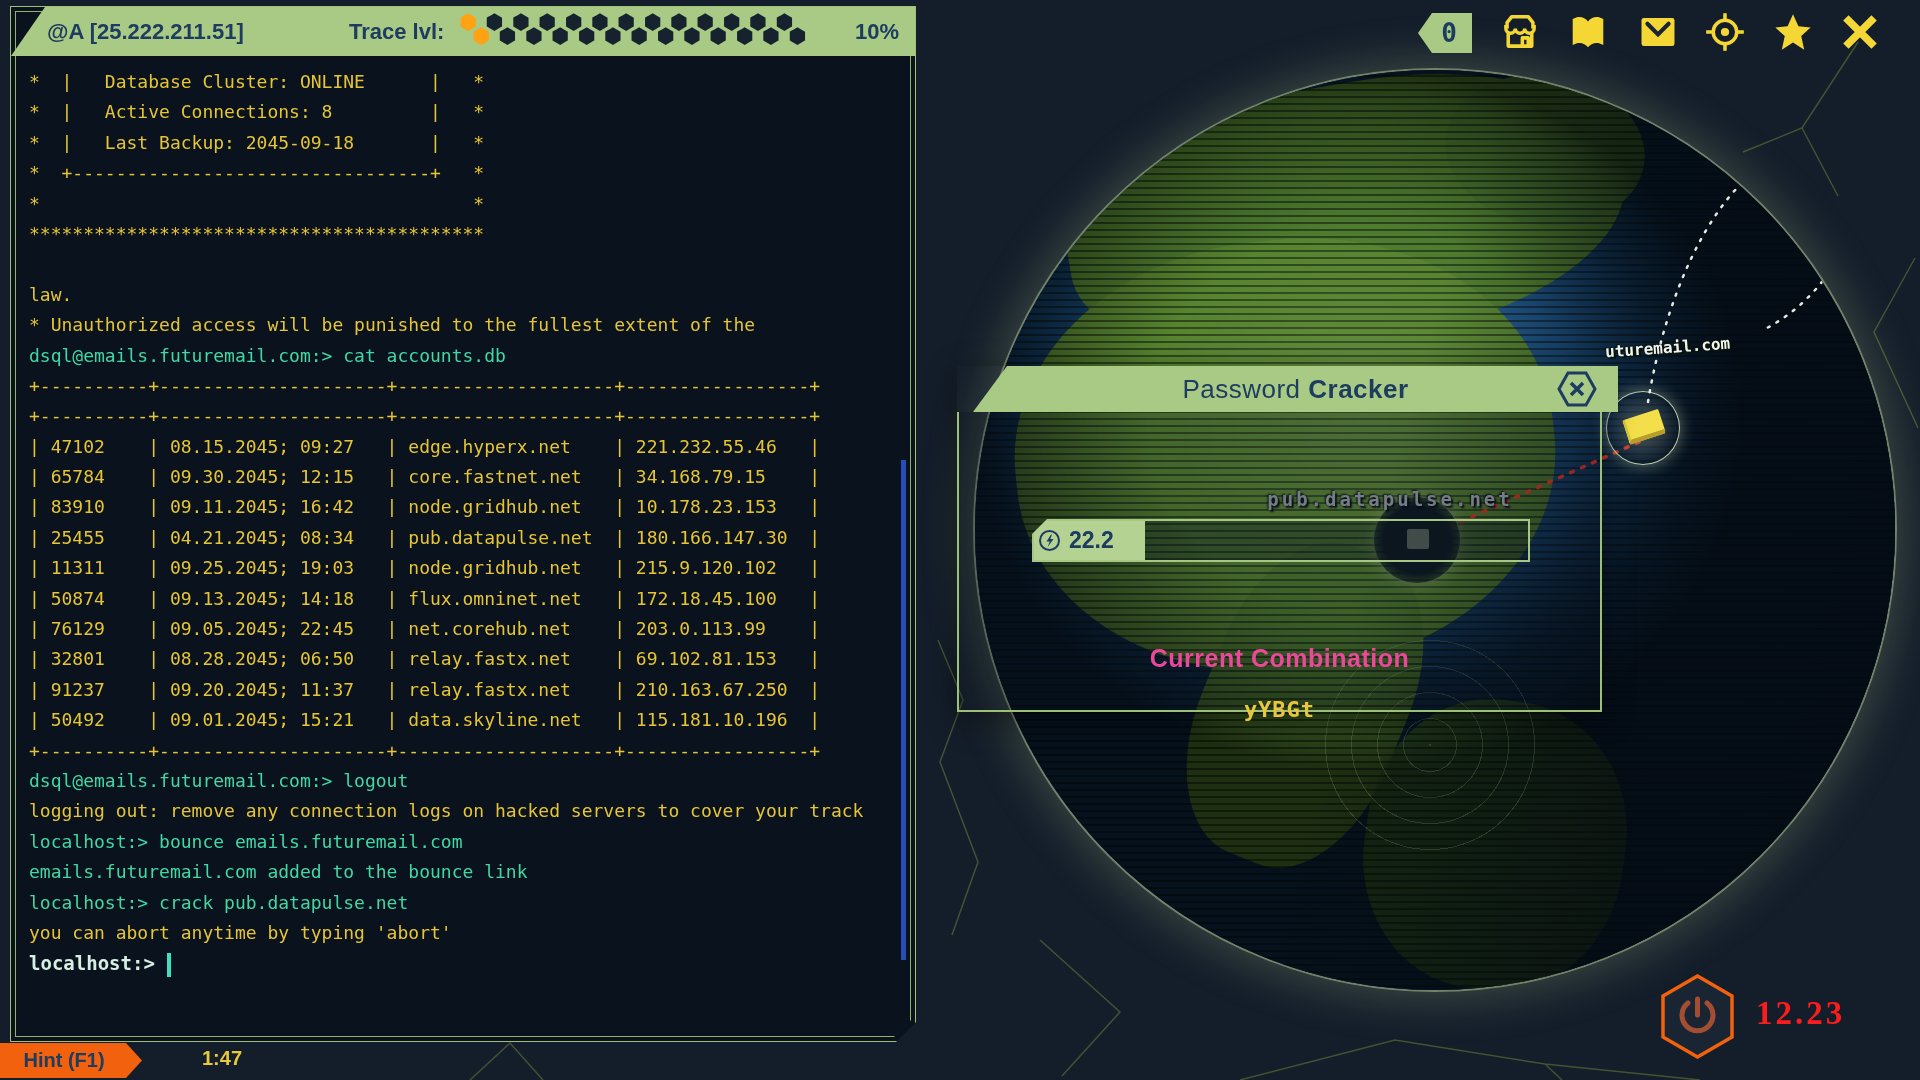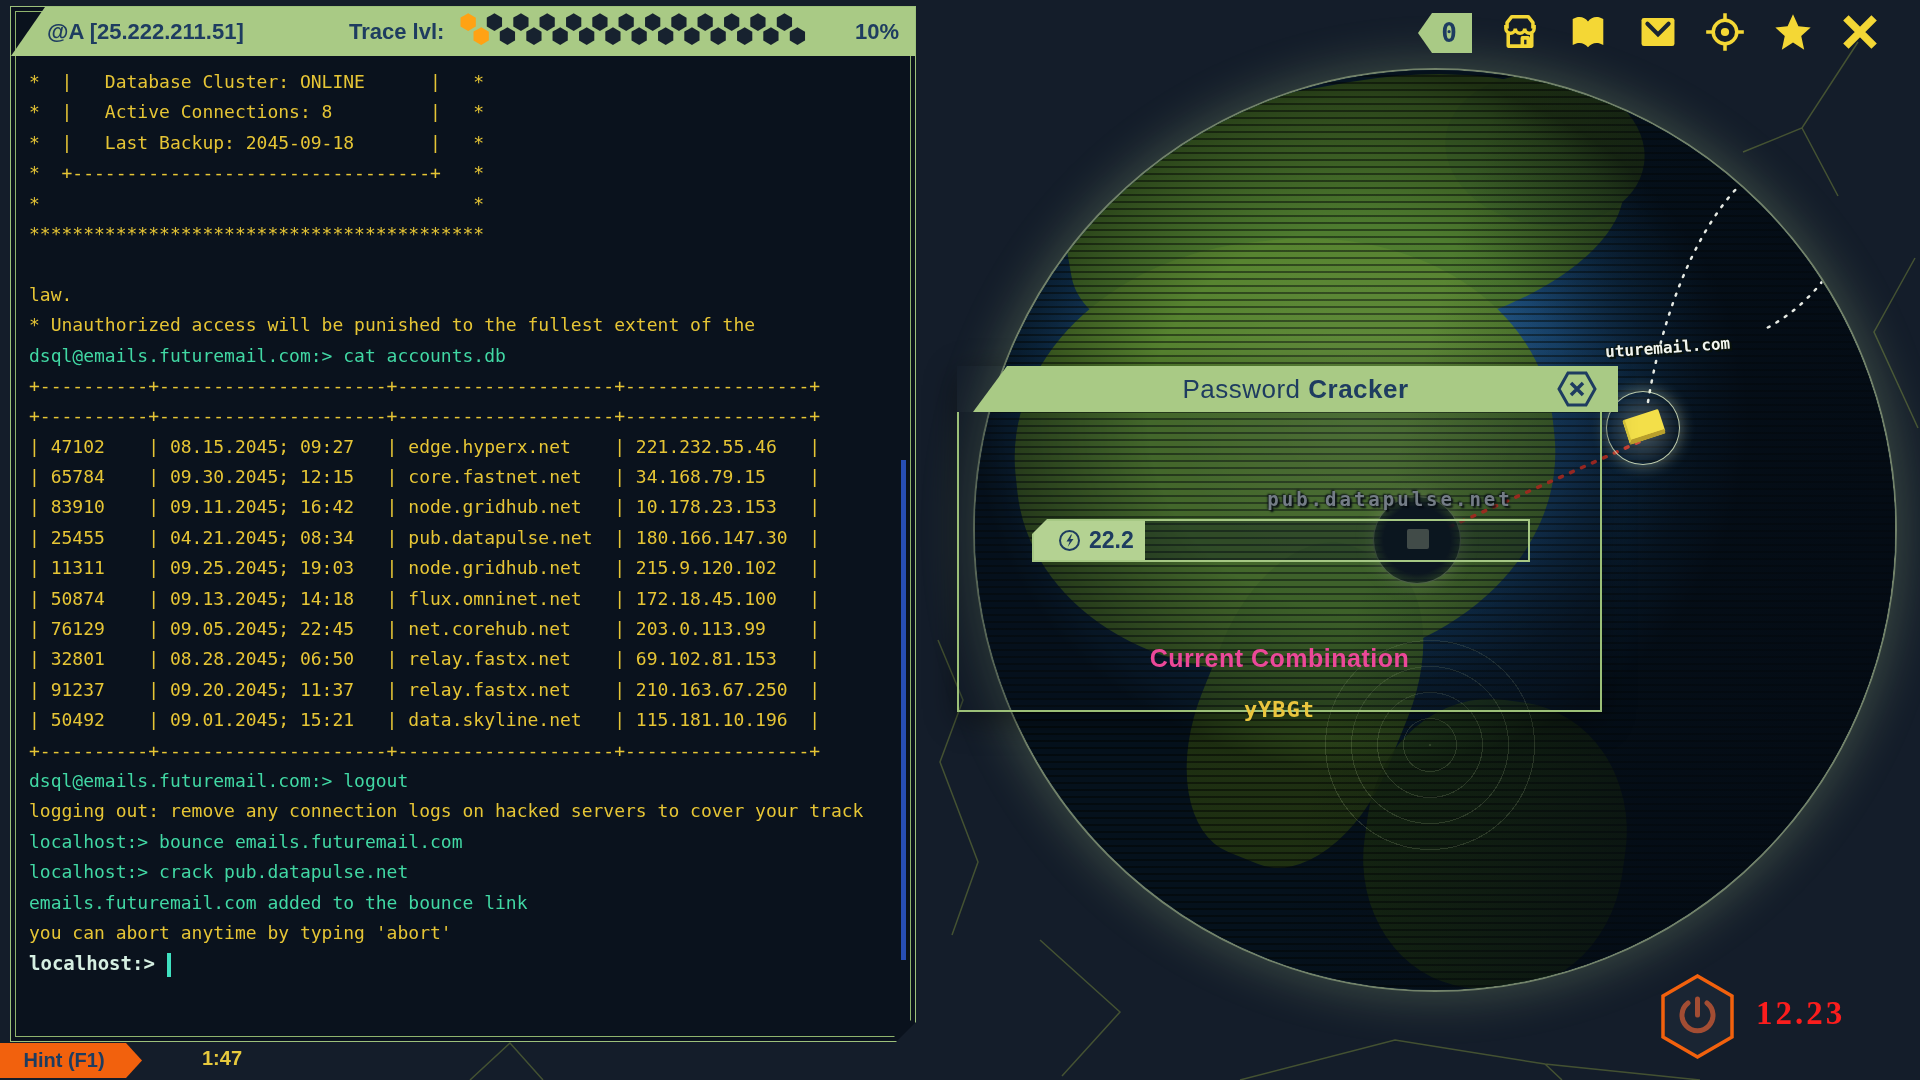--- a/index.html
+++ b/index.html
@@ -53,21 +53,21 @@
   .dialog-title { color:#1e3c60; font-size:26px; letter-spacing:.5px; }
   .dialog-title .t-reg { font-weight:500; }
   .dialog-title .t-bold { font-weight:800; }
   .dialog-close { position:absolute; right:5px; top:4px; width:40px; height:38px; cursor:pointer; background:none; border:none; }
   .dialog-body { position:absolute; left:0; top:46px; width:100%; height:300px;
     border:2px solid #9cc078; border-top:none; background:rgba(8,16,26,.25); }
   .progress { position:absolute; left:73px; top:107px; width:498px; height:43px;
     border:2px solid #a6c884; background:rgba(12,22,32,.35);
     clip-path:polygon(15px 0, 100% 0, 100% 100%, 0 100%, 0 15px); }
   .progress-fill { position:absolute; left:0; top:0; height:100%; background:#b4d292; display:flex; align-items:center;
-    padding-left:24px; gap:8px; }
+    padding-left:4px; gap:8px; }
   .progress-fill .val { color:#1e3c60; font-weight:bold; font-size:23px; white-space:nowrap; }
   .section-label { position:absolute; left:0; top:232px; width:100%; text-align:center;
     color:#ec4899; font-weight:bold; font-size:25px; letter-spacing:.5px; }
   .combination { position:absolute; left:0; top:285px; width:100%; text-align:center;
     color:#eac63e; font-weight:bold; font-size:22px; letter-spacing:1px; font-family:"DejaVu Sans Mono", monospace; }
 
   
   .terminal { position:absolute; left:10px; top:6px; width:906px; height:1036px; background:#0a121d;
     border:1.5px solid #9dc17b; clip-path:polygon(0 0, 100% 0, 100% calc(100% - 20px), calc(100% - 20px) 100%, 0 100%); }
   .terminal-inner { position:absolute; inset:4px; border:1px solid #8fb36d; pointer-events:none;
@@ -207,22 +207,22 @@
         <div class="tl yellow">| 11311    | 09.25.2045; 19:03   | node.gridhub.net   | 215.9.120.102   |</div>
         <div class="tl yellow">| 50874    | 09.13.2045; 14:18   | flux.omninet.net   | 172.18.45.100   |</div>
         <div class="tl yellow">| 76129    | 09.05.2045; 22:45   | net.corehub.net    | 203.0.113.99    |</div>
         <div class="tl yellow">| 32801    | 08.28.2045; 06:50   | relay.fastx.net    | 69.102.81.153   |</div>
         <div class="tl yellow">| 91237    | 09.20.2045; 11:37   | relay.fastx.net    | 210.163.67.250  |</div>
         <div class="tl yellow">| 50492    | 09.01.2045; 15:21   | data.skyline.net   | 115.181.10.196  |</div>
         <div class="tl yellow">+----------+---------------------+--------------------+-----------------+</div>
         <div class="tl teal">dsql@emails.futuremail.com:&gt; logout</div>
         <div class="tl yellow">logging out: remove any connection logs on hacked servers to cover your track</div>
         <div class="tl teal">localhost:&gt; bounce emails.futuremail.com</div>
+        <div class="tl teal">emails.futuremail.com added to the bounce link</div>
         <div class="tl teal">localhost:&gt; crack pub.datapulse.net</div>
-        <div class="tl teal">emails.futuremail.com added to the bounce link</div>
         <div class="tl yellow">you can abort anytime by typing 'abort'</div>
       </div>
     <div class="tl prompt-line"><span>localhost:&gt;</span><span class="cursor"></span></div>
   </div>
   <div class="scrollbar"></div>
 </div>
 
 <button class="coin-badge">
     <span>0</span>
   </button>

